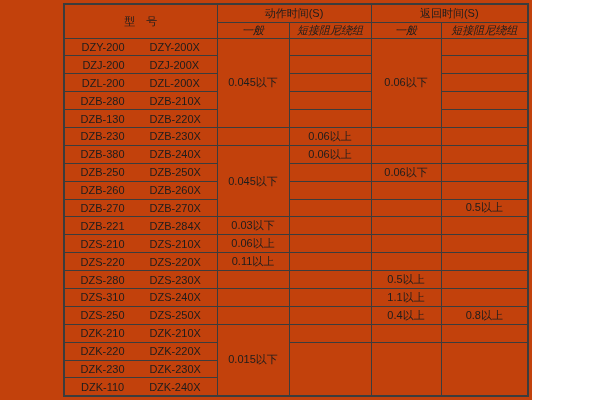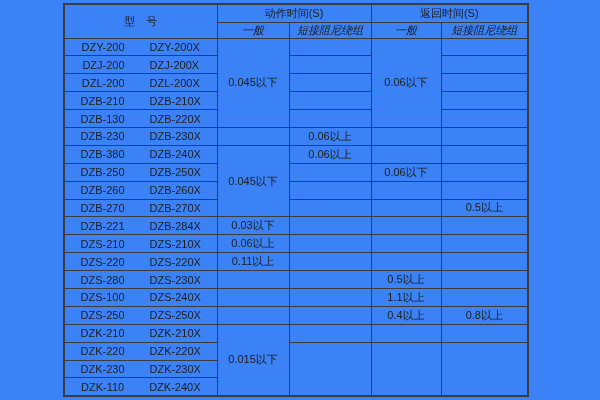--- a/index.html
+++ b/index.html
@@ -1,18 +1,18 @@
 <!DOCTYPE html>
 <html><head>
 <meta charset="utf-8">
 <style>
   * { box-sizing: border-box; margin: 0; padding: 0; }
   html, body { width: 600px; height: 400px; background: #ffffff; }
   body { font-family: "Liberation Sans", "DejaVu Sans", sans-serif; }
-  .page { position: relative; width: 600px; height: 400px; background: #3b82f6; overflow: hidden; }
+  .page { position: relative; width: 532px; height: 400px; background: #c2410c; overflow: hidden; }
   table.spec-table {
     position: absolute; left: 63px; top: 3px;
     width: 464px;
     border-collapse: collapse;
     table-layout: fixed;
     border: 2px solid #3c3c3c;
   }
   th, td {
     border: 1px solid #3c3c3c;
     font-size: 11px;
@@ -88,21 +88,21 @@
               <span>DZL-200</span>
               <span>DZL-200X</span>
             </div>
           </td>
           <td></td>
           <td></td>
         </tr>
         <tr>
           <td class="model-cell">
             <div class="pair">
-              <span>DZB-210</span>
+              <span>DZB-280</span>
               <span>DZB-210X</span>
             </div>
           </td>
           <td></td>
           <td></td>
         </tr>
         <tr>
           <td class="model-cell">
             <div class="pair">
               <span>DZB-130</span>
@@ -213,21 +213,21 @@
             </div>
           </td>
           <td></td>
           <td></td>
           <td>0.5以上</td>
           <td></td>
         </tr>
         <tr>
           <td class="model-cell">
             <div class="pair">
-              <span>DZS-100</span>
+              <span>DZS-310</span>
               <span>DZS-240X</span>
             </div>
           </td>
           <td></td>
           <td></td>
           <td>1.1以上</td>
           <td></td>
         </tr>
         <tr>
           <td class="model-cell">

